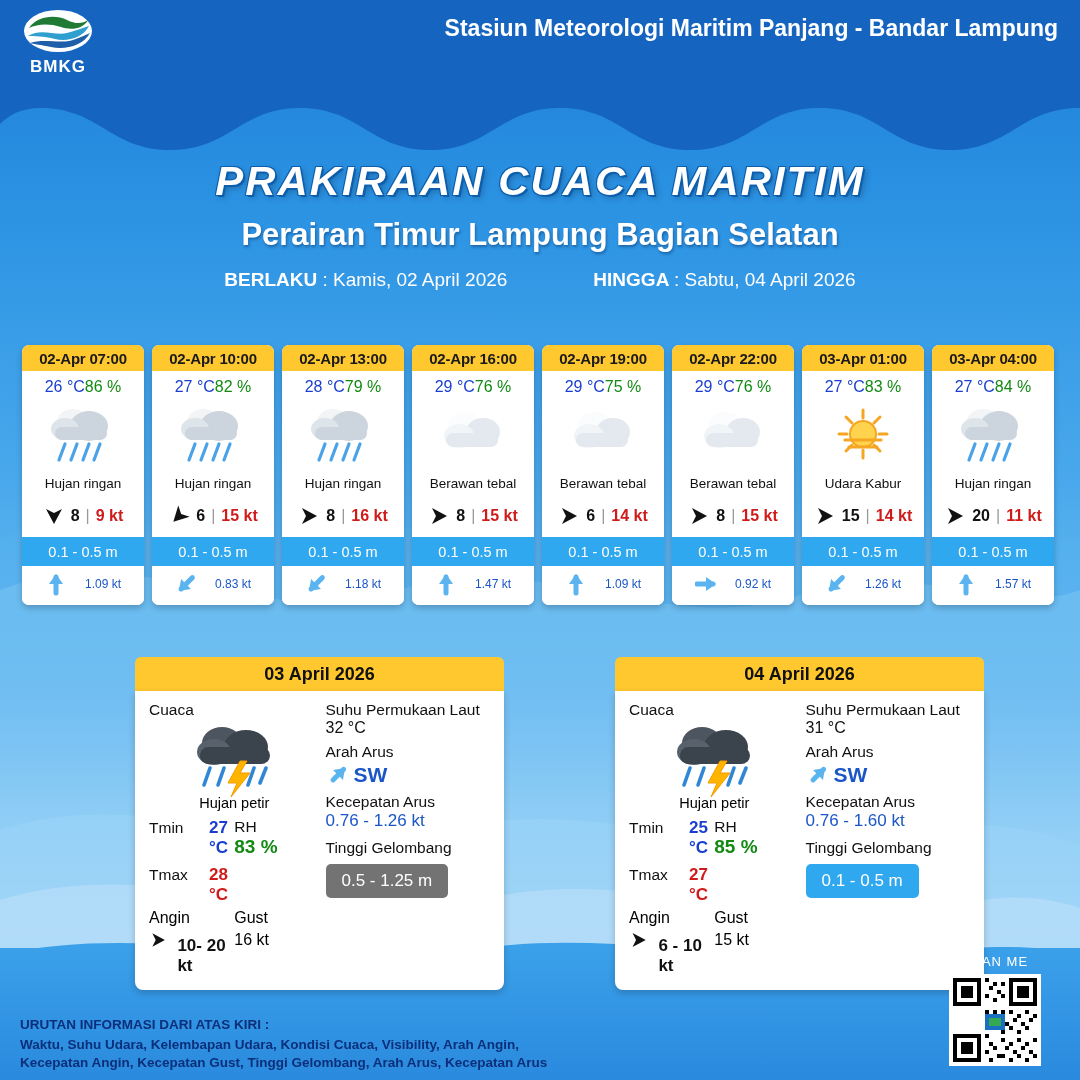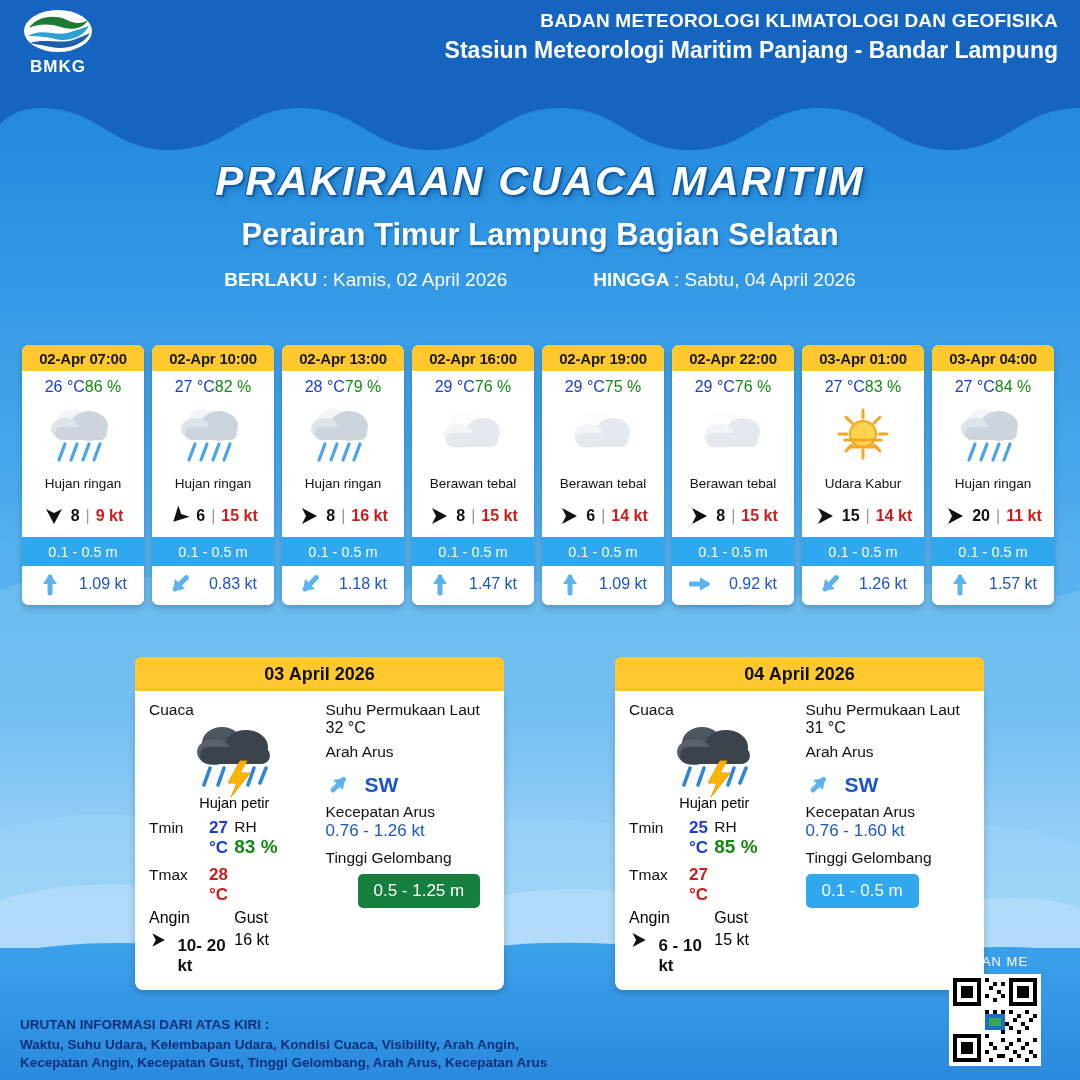--- a/index.html
+++ b/index.html
@@ -81,21 +81,21 @@
   }
   .cwind .wdir { color:#111; }
   .cwind .sep { color:#999; font-weight:normal; }
   .cwind .wspd { color:#d01b1b; }
   .card .cwave {
     background:#2fa8ef; color:#fff; font-size:14.5px; text-align:center;
     padding:7px 0 6px;
   }
   .card .ccur {
     background:#fff; display:flex; align-items:center; justify-content:center;
-    gap:18px; font-size:16px; color:#1a56c8; padding:6px 0 9px;
+    gap:18px; font-size:12px; color:#1a56c8; padding:6px 0 9px;
   }
   .arrow-ico { display:inline-block; }
 
   
   .daily { position:absolute; top:657px; left:0; width:100%; z-index:7; display:flex; justify-content:center; gap:72px;}
   .dpanel { width:408px;padding-left:39px; }
   .dpanel .dhead {
     background:#ffc82e; color:#111; text-align:center; font-weight:bold; font-size:18px;
     padding:7px 0 6px; border-radius:6px 6px 0 0;
   }
@@ -110,27 +110,27 @@
   .dleft .wx-desc { text-align:center; font-size:14.5px; margin-top:2px; }
   .row { display:flex; align-items:baseline; gap:10px; margin-top:7px; }
   .row .k { font-size:15.5px; color:#111; min-width:50px;}
   .row .v { font-size:17px; font-weight:bold; color:#1a3fd0; }
   .row .v.red { color:#d01b1b; }
   .row .v.green { color:#128a12; font-size:19px;}
   .twocol { display:flex; }
   .twocol > div { flex:1; }
   .dright .val-blue { color:#1a56c8; font-size:17px; }
   .dright .val-dark { color:#111; font-size:16px; }
-  .sw-line { display:flex; align-items:flex-start; gap:15px; margin-top:12px;}
+  .sw-line { display:flex; align-items:flex-start; gap:4px; margin-top:2px;}
   .sw-line .sw { color:#1a56c8; font-size:21px; font-weight:bold;}
   .wavebox {
     margin-top:7px; display:inline-block; padding:7px 16px; border-radius:5px;
     color:#fff; font-size:17px; font-weight:normal;
   }
-  .wavebox.green { background:#15803d;margin-left:32px; }
+  .wavebox.green { background:#737373; }
   .wavebox.blue { background:#2fa8ef; }
 
   
   .footer-note {
     position:absolute; left:20px; bottom:8px; width:600px; z-index:8;
     color:#0b2f7a; font-weight:bold; font-size:13.5px; line-height:1.35;
   }
   .footer-note .t1 { margin-bottom:1px; }
   .scan {
     position:absolute; right:30px; bottom:14px; z-index:8; text-align:center; width:110px;
@@ -171,21 +171,20 @@
       <svg width="74" height="46" viewBox="0 0 74 46">
         <ellipse cx="37" cy="23" rx="34" ry="21" fill="#ffffff"></ellipse>
         <path d="M8,20 C16,8 34,6 46,12 C56,17 62,15 67,12 C62,22 48,22 40,19 C28,15 16,16 8,20 Z" fill="#1f7a33"></path>
         <path d="M7,28 C20,20 34,28 46,25 C56,22 62,20 68,18 C62,30 46,34 34,31 C22,28 13,28 7,28 Z" fill="#2f9fd0"></path>
         <path d="M9,35 C22,30 40,36 52,32 C60,29 65,27 69,25 C62,38 44,42 30,39 C20,37 13,36 9,35 Z" fill="#1d5fa8"></path>
       </svg>
     </div>
     <div class="label">BMKG</div>
   </div>
   <div class="header-text">
-    <div class="l1">BADAN METEOROLOGI KLIMATOLOGI DAN GEOFISIKA</div>
     <div class="l2">Stasiun Meteorologi Maritim Panjang - Bandar Lampung</div>
   </div>
 </div>
 
 <div class="title-block">
   <div class="t-main">PRAKIRAAN CUACA MARITIM</div>
   <div class="t-sub">Perairan Timur Lampung Bagian Selatan</div>
   <div class="t-dates">
     <div>
       <span>BERLAKU</span>

